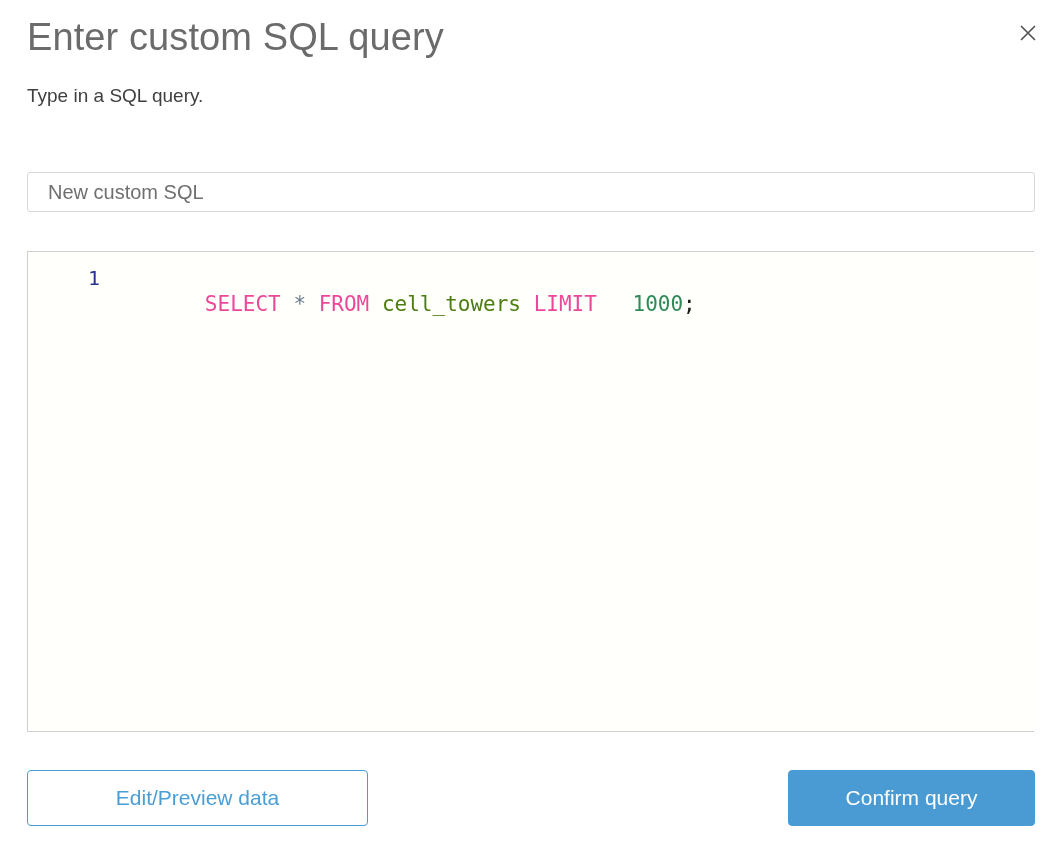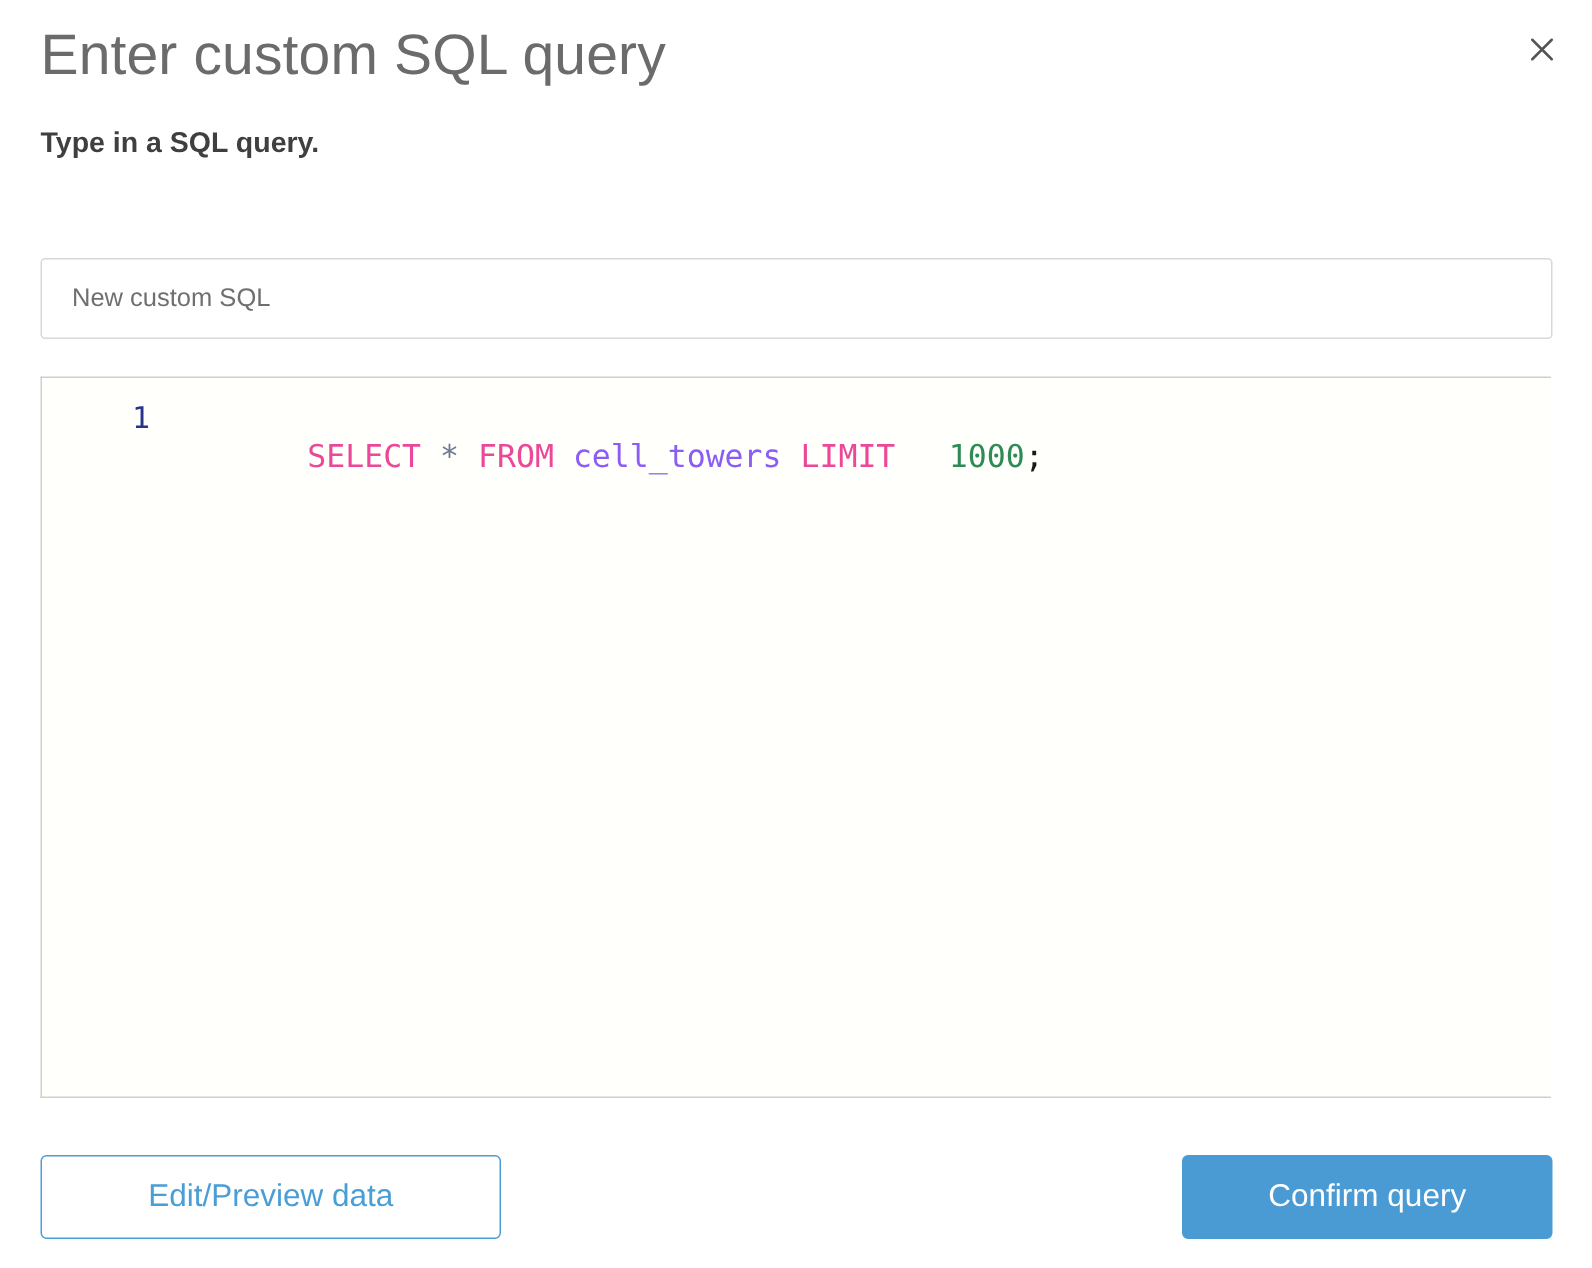--- a/index.html
+++ b/index.html
@@ -40,39 +40,39 @@
     border: none;
     padding: 0;
   }
   #close-button svg { display: block; }
 
   #dialog-subtitle {
     position: absolute;
     left: 27px;
     top: 85px;
     font-size: 19px;
-    font-weight: 700;
+    font-weight: 400;
     color: #3f3f3f;
     white-space: nowrap;
   }
 
   
   #name-input {
     position: absolute;
     left: 27px;
     top: 172px;
     width: 1008px;
-    height: 54px;
+    height: 40px;
     box-sizing: border-box;
     border: 1px solid #d8d8d8;
     border-radius: 3px;
     background: #ffffff;
     padding: 0 20px;
     font-family: "Liberation Sans", sans-serif;
-    font-size: 17px;
+    font-size: 20px;
     color: #6f6f6f;
     outline: none;
   }
   #name-input::placeholder { color: #6f6f6f; opacity: 1; }
 
   
   #sql-editor {
     position: absolute;
     left: 27px;
     top: 251px;
@@ -105,31 +105,31 @@
   }
   .code-line {
     padding-left: 29px;
     font-family: "DejaVu Sans Mono", "Liberation Mono", monospace;
     font-size: 21px;
     line-height: 26px;
     white-space: pre;
   }
   .tok-keyword { color: #ec4899; }
   .tok-operator { color: #6b7a90; }
-  .tok-ident { color: #8b5cf6; }
+  .tok-ident { color: #4d7c0f; }
   .tok-number { color: #2e8b57; margin-left: 23px; }
   .tok-punct { color: #1a1a1a; }
   .tok-space { color: transparent; }
 
   
   #edit-preview-button {
     position: absolute;
     left: 27px;
     top: 770px;
-    width: 307px;
+    width: 341px;
     height: 56px;
     box-sizing: border-box;
     background: #ffffff;
     border: 1px solid #4a9ed6;
     border-radius: 4px;
     color: #4a9ed6;
     font-family: "Liberation Sans", sans-serif;
     font-size: 21px;
     cursor: pointer;
     padding: 0;

